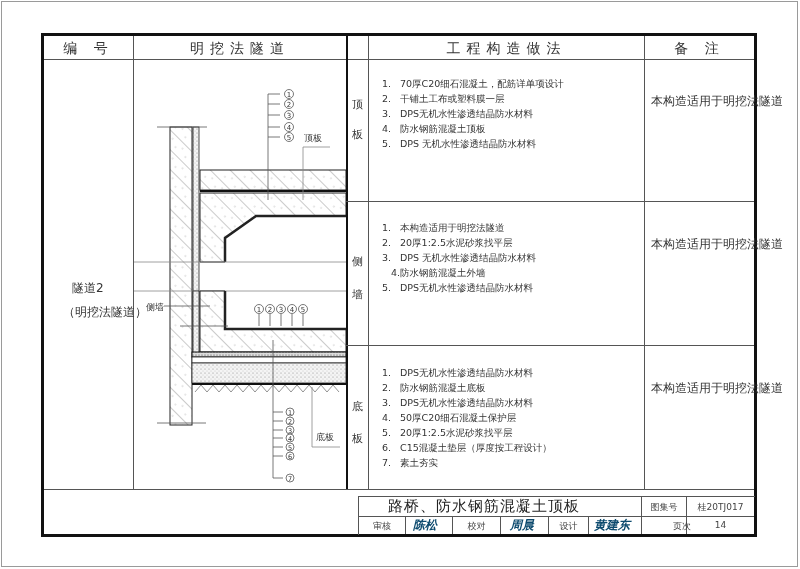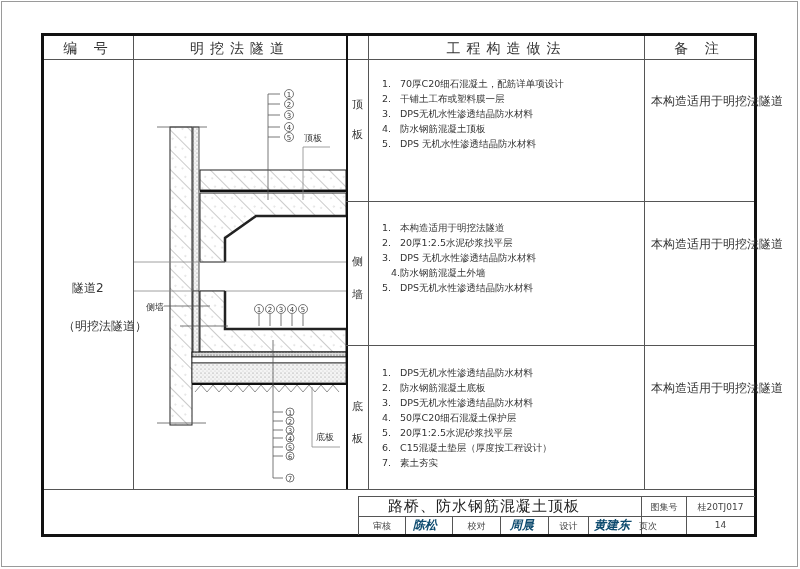--- a/index.html
+++ b/index.html
@@ -41,21 +41,21 @@
 
 <div class="hline" style="left:346px; top:201px; width:408px;"></div>
 <div class="hline" style="left:346px; top:345px; width:408px;"></div>
 
 <div class="hdr" style="left:44px; top:40px; width:89px;">编 号</div>
 <div class="hdr" style="left:134px; top:40px; width:212px;">明挖法隧道</div>
 <div class="hdr" style="left:369px; top:40px; width:275px;">工程构造做法</div>
 <div class="hdr" style="left:645px; top:40px; width:109px;">备 注</div>
 
 <div class="cell-text" style="left:72px; top:280px;">隧道2</div>
-<div class="cell-text" style="left:63px; top:304px;margin-top:14px;">（明挖法隧道）</div>
+<div class="cell-text" style="left:63px; top:304px;">（明挖法隧道）</div>
 
 <div class="side-char" style="left:352px; top:97px;">顶</div>
 <div class="side-char" style="left:352px; top:127px;">板</div>
 <div class="item" style="left:382px; top:78px;"><span class="num">1.</span><span>70厚C20细石混凝土，配筋详单项设计</span></div>
 <div class="item" style="left:382px; top:93px;"><span class="num">2.</span><span>干铺土工布或塑料膜一层</span></div>
 <div class="item" style="left:382px; top:108px;"><span class="num">3.</span><span>DPS无机水性渗透结晶防水材料</span></div>
 <div class="item" style="left:382px; top:123px;"><span class="num">4.</span><span>防水钢筋混凝土顶板</span></div>
 <div class="item" style="left:382px; top:138px;"><span class="num">5.</span><span>DPS 无机水性渗透结晶防水材料</span></div>
 <div class="cell-text" style="left:651px; top:93px;">本构造适用于明挖法隧道</div>
 
@@ -214,14 +214,14 @@
 
 <div class="title-big" style="left:388px; top:497px;">路桥、防水钢筋混凝土顶板</div>
 <div class="tb-small" style="left:642px; top:501px; width:44px;">图集号</div>
 <div class="tb-small" style="left:687px; top:501px; width:67px;">桂20TJ017</div>
 <div class="tb-small" style="left:359px; top:520px; width:46px;">审核</div>
 <div class="sig" style="left:413px; top:517px;">陈松</div>
 <div class="tb-small" style="left:453px; top:520px; width:47px;">校对</div>
 <div class="sig" style="left:510px; top:517px;">周晨</div>
 <div class="tb-small" style="left:549px; top:520px; width:39px;">设计</div>
 <div class="sig" style="left:594px; top:517px;">黄建东</div>
-<div class="tb-small" style="left:626px; top:520px; width:44px;">页次</div>
+<div class="tb-small" style="left:660px; top:520px; width:44px;">页次</div>
 <div class="tb-small" style="left:687px; top:520px; width:67px;">14</div>
 
 </body></html>

